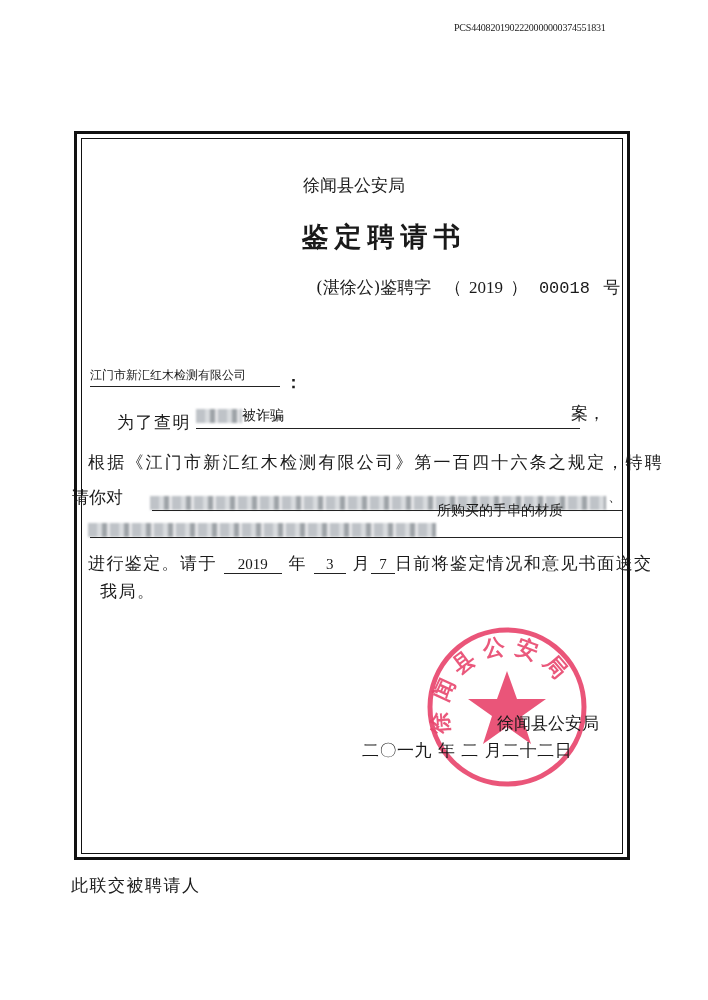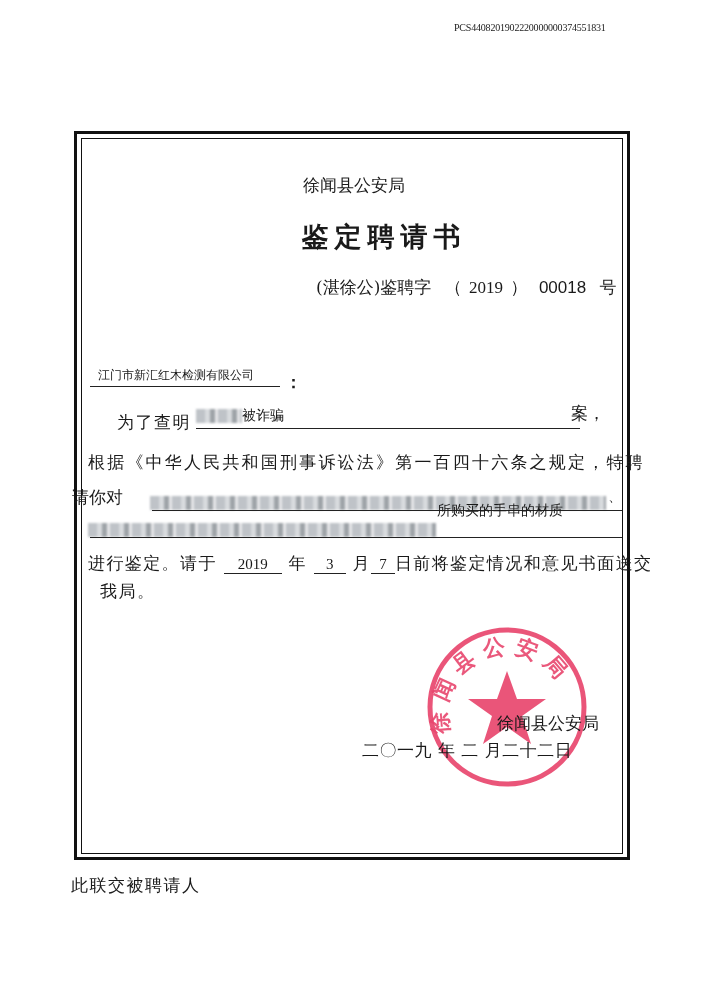--- a/index.html
+++ b/index.html
@@ -8,21 +8,21 @@
     font-family: "DejaVu Serif", "Liberation Serif", serif; color: #1a1a1a;
   }
   .abs { position: absolute; white-space: nowrap; }
   #doc-code { left: 454px; top: 22px; font-size: 10px; font-family: "Liberation Serif", serif; letter-spacing: -0.2px; color: #222; }
   #frame-outer { position: absolute; left: 74px; top: 131px; width: 556px; height: 729px; border: 3px solid #111; box-sizing: border-box; }
   #frame-inner { position: absolute; left: 81px; top: 138px; width: 542px; height: 716px; border: 1.5px solid #111; box-sizing: border-box; }
   #agency-top { left: 0; width: 708px; top: 174px; text-align: center; font-size: 17px; }
   #doc-title { left: 0; width: 708px; top: 219px; text-align: center; font-size: 27px; font-weight: bold; letter-spacing: 6px; font-family: "DejaVu Sans", sans-serif; padding-left: 30px; }
   #ref-line { left: 316px; top: 276px; font-size: 17px; }
   #ref-line span { display: inline-block; }
-  #recipient { left: 90px; top: 367px; font-size: 12px; margin-left: 8px; }
+  #recipient { left: 90px; top: 367px; font-size: 12px; }
   #recipient-line { position: absolute; left: 90px; top: 386px; width: 190px; border-bottom: 1.5px solid #222; }
   #recipient-colon { left: 285px; top: 371px; font-size: 17px; font-weight: bold; }
   .para { font-size: 17px; letter-spacing: 1.5px; margin-top: 9px; }
   #l1 { left: 117px; top: 402px; }
   #l1-case { left: 571px; top: 402px; font-size: 17px; }
   #l1-line { position: absolute; left: 196px; top: 428px; width: 384px; border-bottom: 1.5px solid #222; }
   .blur { display: inline-block; height: 14px; background: repeating-linear-gradient(90deg, #bfc3c8 0 9px, #d8dbde 9px 14px, #9ea3a8 14px 19px, #e6e7e9 19px 22px); filter: blur(1.2px); vertical-align: middle; }
   #l1-text { left: 196px; top: 407px; font-size: 14px; }
   #l2 { left: 88px; top: 442px; letter-spacing: 2.2px; }
   #l3 { left: 72px; top: 486px; font-size: 17px; }
@@ -49,36 +49,36 @@
 <div id="frame-inner"></div>
 
 <div class="abs" id="agency-top">徐闻县公安局</div>
 <div class="abs" id="doc-title">鉴定聘请书</div>
 
 <div class="abs" id="ref-line">
   <span>(湛徐公)鉴聘字</span>
   <span style="margin-left:8px">（</span>
   <span style="font-family:'Liberation Serif',serif;margin-left:2px">2019</span>
   <span style="margin-left:2px">）</span>
-  <span style="font-family:Liberation Sans, sans-serif;margin-left:6px">00018</span>
+  <span style="font-family:Liberation Mono, monospace;margin-left:6px">00018</span>
   <span style="margin-left:8px">号</span>
 </div>
 
 <div class="abs" id="recipient">江门市新汇红木检测有限公司</div>
 <div id="recipient-line"></div>
 <div class="abs" id="recipient-colon">：</div>
 
 <div class="abs para" id="l1">为了查明</div>
 <div class="abs" id="l1-text">
   <span class="blur" style="width:46px"></span><span>被诈骗</span>
 </div>
 <div id="l1-line"></div>
 <div class="abs" id="l1-case">案，</div>
 
-<div class="abs para" id="l2">根据《中华人民共和国刑事诉讼法》第一百四十六条之规定，特聘</div>
+<div class="abs para" id="l2">根据《江门市新汇红木检测有限公司》第一百四十六条之规定，特聘</div>
 
 <div class="abs" id="l3">请你对</div>
 <div class="abs" id="l3-blur">
   <span class="blur" style="width:456px"></span>
 </div>
 <div class="abs" id="l3-tail">、</div>
 <div id="l3-line"></div>
 
 <div class="abs" id="l4-blur">
   <span class="blur" style="width:348px"></span>

